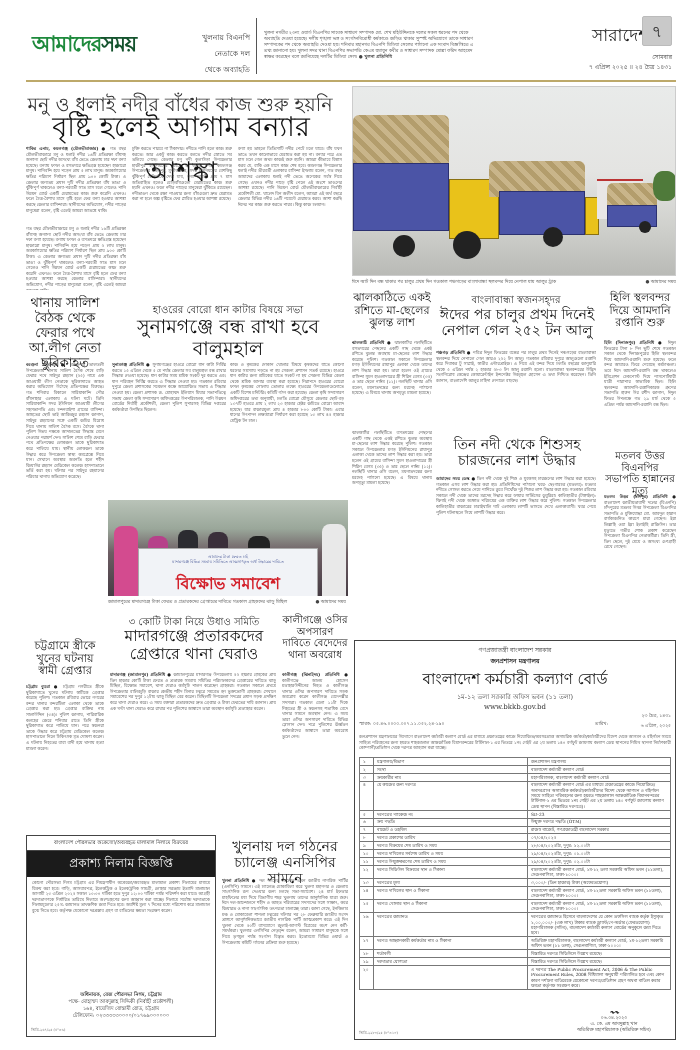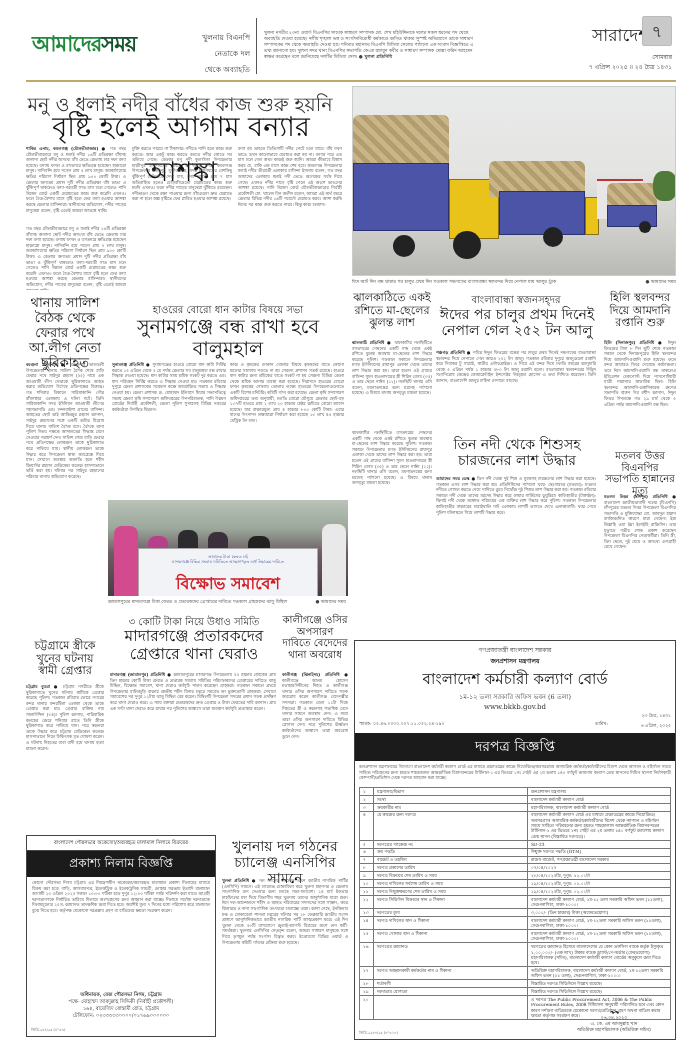--- a/index.html
+++ b/index.html
@@ -143,29 +143,28 @@
 <div class="abs col" style="left:604px;top:494px;width:72px;height:126px;"><b>মতলব উত্তর (চাঁদপুর) প্রতিনিধি ●</b> <span>বাংলাদেশ জাতীয়তাবাদী দলের (বিএনপি) চাঁদপুরের মতলব উত্তর উপজেলা বিএনপির সভাপতি ও মুক্তিযোদ্ধা মো. আবদুল হান্নান বার্ধক্যজনিত কারণে মারা গেছেন। ইন্না লিল্লাহি ওয়া ইন্না ইলাইহি রাজিউন। তার মৃত্যুতে গভীর শোক প্রকাশ করেছেন উপজেলা বিএনপির নেতাকর্মীরা। তিনি স্ত্রী, তিন ছেলে, দুই মেয়ে ও অসংখ্য গুণগ্রাহী রেখে গেছেন।</span></div>
 
 <div class="abs col" style="left:352px;top:430px;width:80px;height:190px;"><span>ঝালকাঠির নলছিটিতে বসতঘরের পেছনের একটি গাছ থেকে একই রশিতে ঝুলন্ত অবস্থায় মা-ছেলের লাশ উদ্ধার করেছে পুলিশ। গতকাল সকালে উপজেলার মগড় ইউনিয়নের রায়াপুর এলাকা থেকে তাদের লাশ উদ্ধার করা হয়। তারা হলেন ওই গ্রামের বাসিন্দা সুমন হাওলাদারের স্ত্রী শিরিন বেগম (৩৫) ও তার ছেলে নাঈম (১২)। নলছিটি থানার ওসি বলেন, ময়নাতদন্তের জন্য মরদেহ পাঠানো হয়েছে। এ বিষয়ে থানায় অপমৃত্যু মামলা হয়েছে।</span></div>
 <div class="abs h2" style="left:436px;top:436px;width:162px;font-size:14px;">তিন নদী থেকে শিশুসহ চারজনের লাশ উদ্ধার</div>
 <div class="abs col" style="left:436px;top:476px;width:160px;height:144px;"><b>আমাদের সময় ডেস্ক ●</b> <span>তিন নদী থেকে দুই শিশু ও যুবকসহ চারজনের লাশ উদ্ধার করা হয়েছে। গতকাল এসব লাশ উদ্ধার করা হয়। প্রতিনিধিদের পাঠানো খবর- ছেংগারচর (মতলব): মতলব নদীতে গোসল করতে নেমে পানিতে ডুবে নিখোঁজ দুই শিশুর লাশ উদ্ধার করা হয়। গতকাল রবিবার সকালে নদী থেকে তাদের মরদেহ উদ্ধার করে ফায়ার সার্ভিসের ডুবুরিরা। কালিহাতীর (টাঙ্গাইল): ঝিনাই নদী থেকে অজ্ঞাত পরিচয়ের এক ব্যক্তির লাশ উদ্ধার করে পুলিশ। গতকাল উপজেলার কালিহাতীর বাজারের চারাইখালি ঘাট এলাকায় লাশটি ভাসতে দেখে এলাকাবাসী। খবর পেয়ে পুলিশ ঘটনাস্থলে গিয়ে লাশটি উদ্ধার করে।</span></div>
 
 <div class="abs box" style="left:354px;top:640px;width:322px;height:400px;overflow:hidden;">
   <div style="text-align:center;font-size:6px;color:#444;margin-top:4px;">গণপ্রজাতন্ত্রী বাংলাদেশ সরকার</div>
   <div style="text-align:center;font-size:6px;color:#222;font-weight:bold;">জনপ্রশাসন মন্ত্রণালয়</div>
   <div style="text-align:center;font-size:15px;color:#111;font-family:'DejaVu Sans',sans-serif;">বাংলাদেশ কর্মচারী কল্যাণ বোর্ড</div>
-  <div style="text-align:center;font-size:6.5px;color:#444;">১ম-১২ তলা সরকারি অফিস ভবন (6 তলা)</div>
+  <div style="text-align:center;font-size:6.5px;color:#444;">১ম-১২ তলা সরকারি অফিস ভবন (১১ তলা)</div>
   <div style="text-align:center;font-size:7px;color:#333;">www.bkkb.gov.bd</div>
   <div style="position:relative;height:20px;font-size:4.5px;color:#444;">
     <span style="position:absolute;left:4px;top:10px;">স্মারক: ০৫.৪৬.০০০০.০০৭.১১.০৫২.২৪-১৯০</span>
     <span style="position:absolute;left:240px;top:10px;">তারিখ:</span>
     <span style="position:absolute;right:4px;top:2px;">২৩ চৈত্র, ১৪৩১</span>
     <span style="position:absolute;right:4px;top:12px;">৬ এপ্রিল, ২০২৫</span>
   </div>
-  <div class="blackbar" style="font-size:14px;padding:2px 0;margin-top:2px;">দরপত্র বিজ্ঞপ্তি</div>
   <div class="col" style="padding:3px 4px;height:26px;">জনপ্রশাসন মন্ত্রণালয়ের উদ্যোগে বাংলাদেশ কর্মচারী কল্যাণ বোর্ড এর মাধ্যমে প্রজাতন্ত্রের কাজে নিয়োজিত/অবসরপ্রাপ্ত অসামরিক কর্মকর্তা/কর্মচারীদের বিদেশ থেকে আগমন ও বহির্গমন সময়ে সাহিত্য পরিবহনের জন্য হযরত শাহজালাল আন্তর্জাতিক বিমানবন্দরের টার্মিনাল-১ এর ভিতরে ১নং গেইট এর ২য় তলায় ১৪০ বর্গফুট জায়গায় কল্যাণ ডেস্ক স্থাপনের নিমিত্ত স্থাপনা নির্মাণকারী কোম্পানী/প্রতিষ্ঠান থেকে দরপত্র আহবান করা যাচ্ছে।</div>
   <div style="padding:0 4px;">
     <table>
         <tbody id="tender-rows">
           <tr>
             <td class="n">১</td>
             <td class="k">মন্ত্রণালয়/বিভাগ</td>
             <td class="v">জনপ্রশাসন মন্ত্রণালয়</td>
           </tr>
           <tr>

